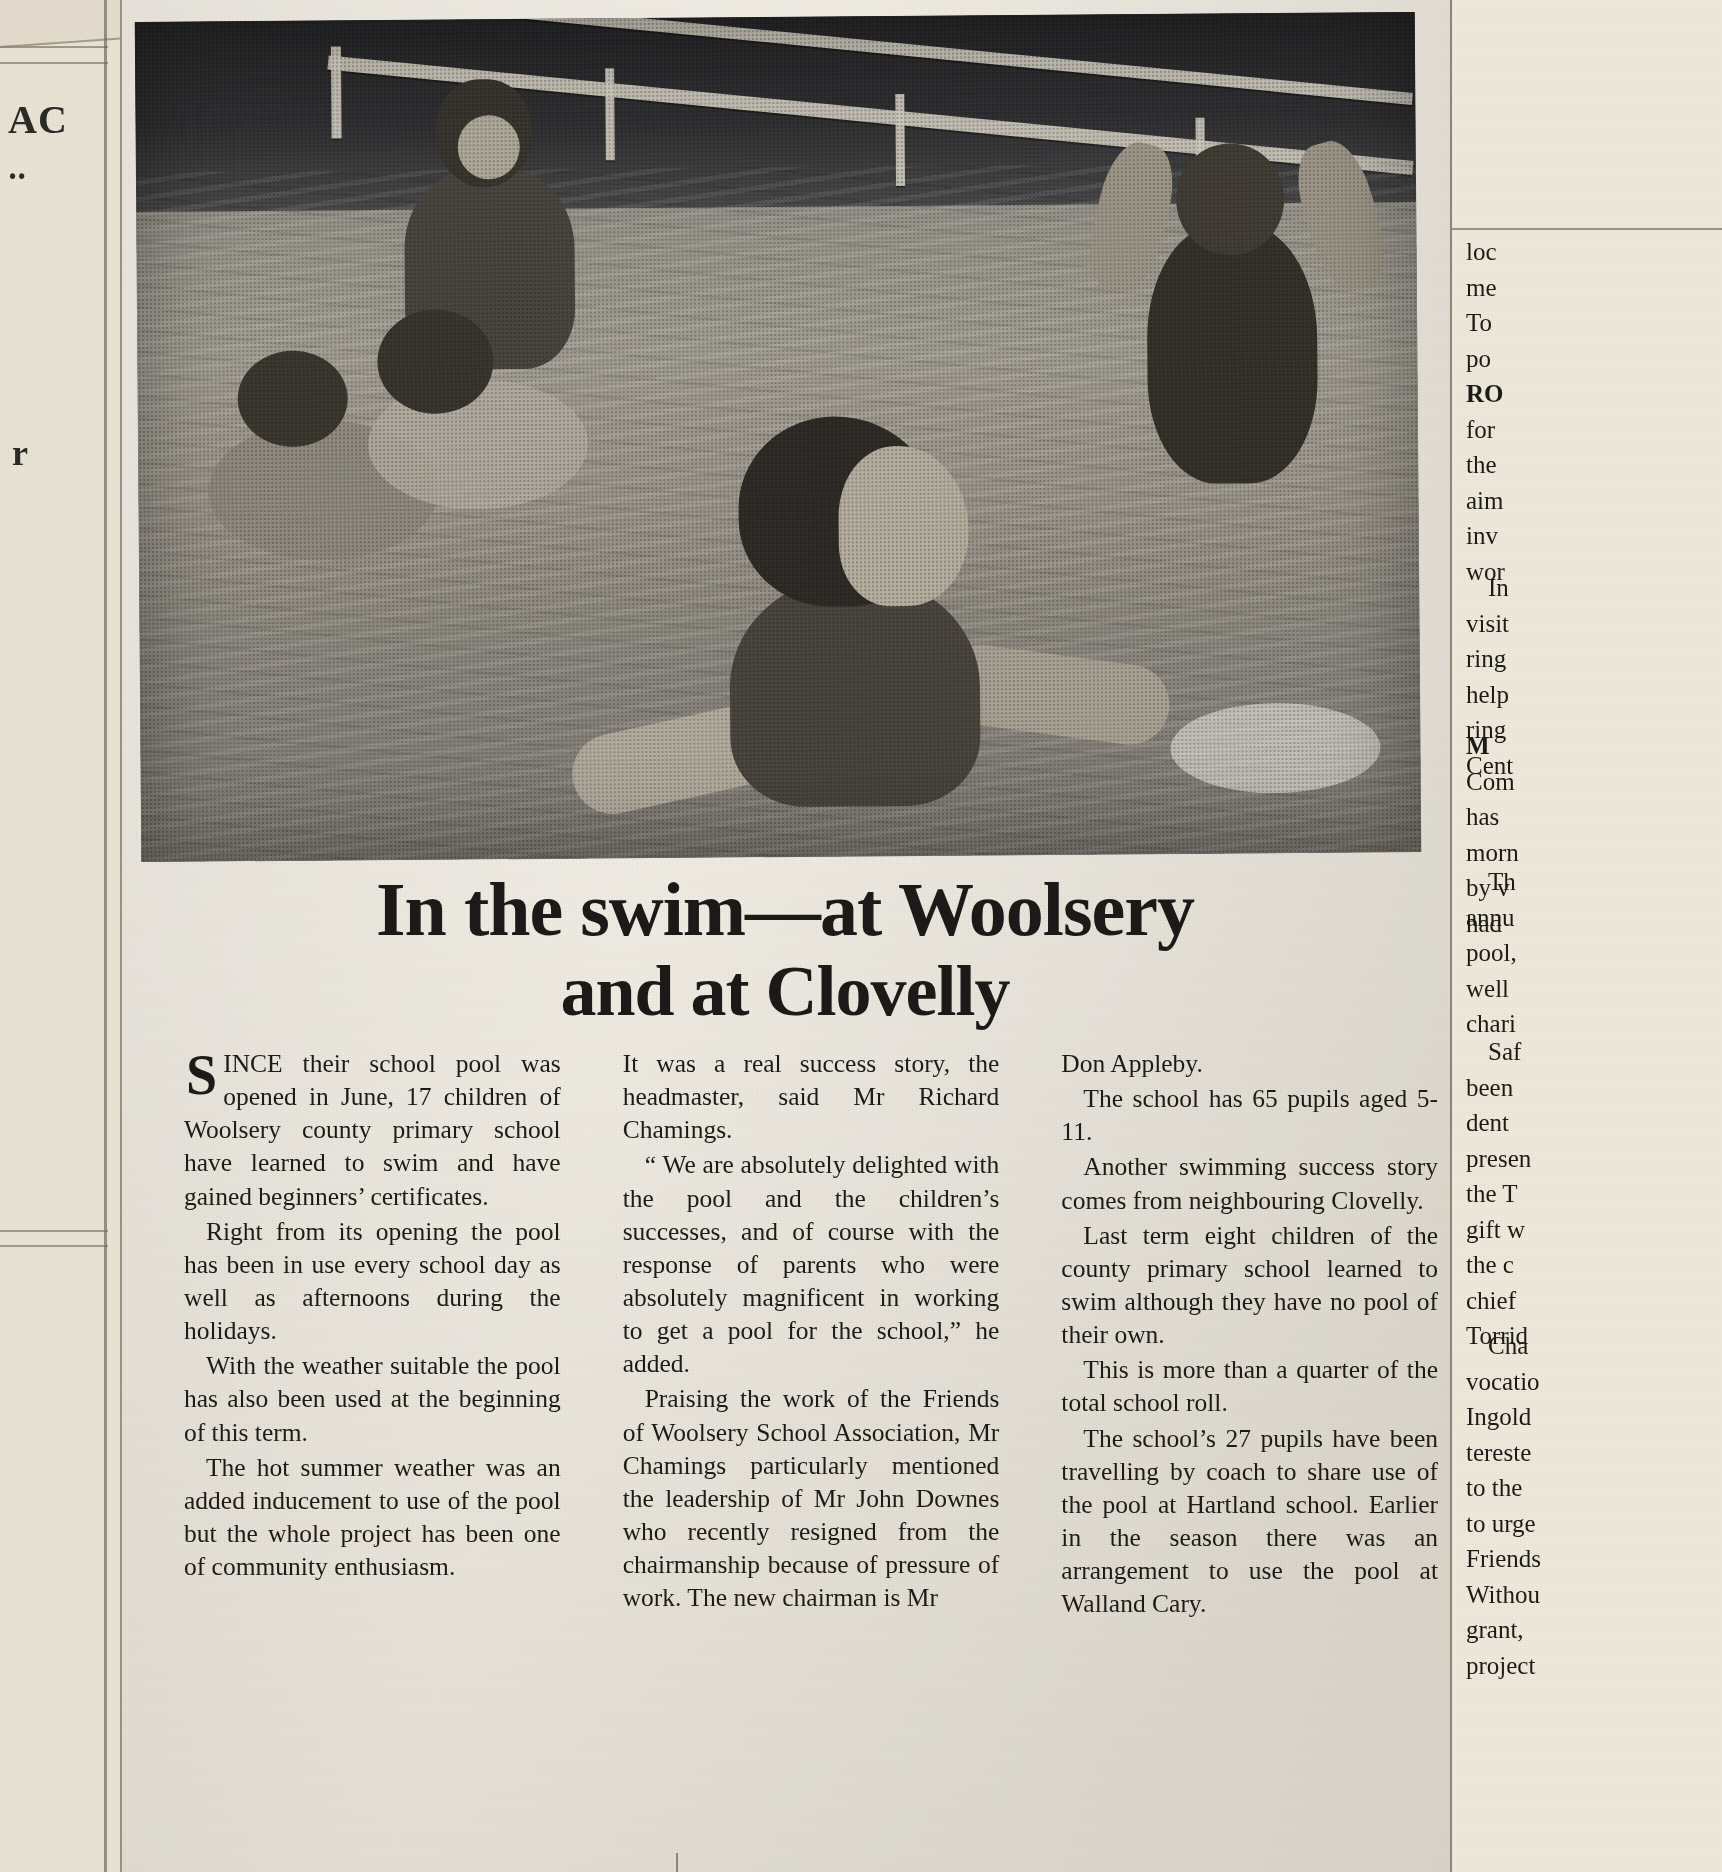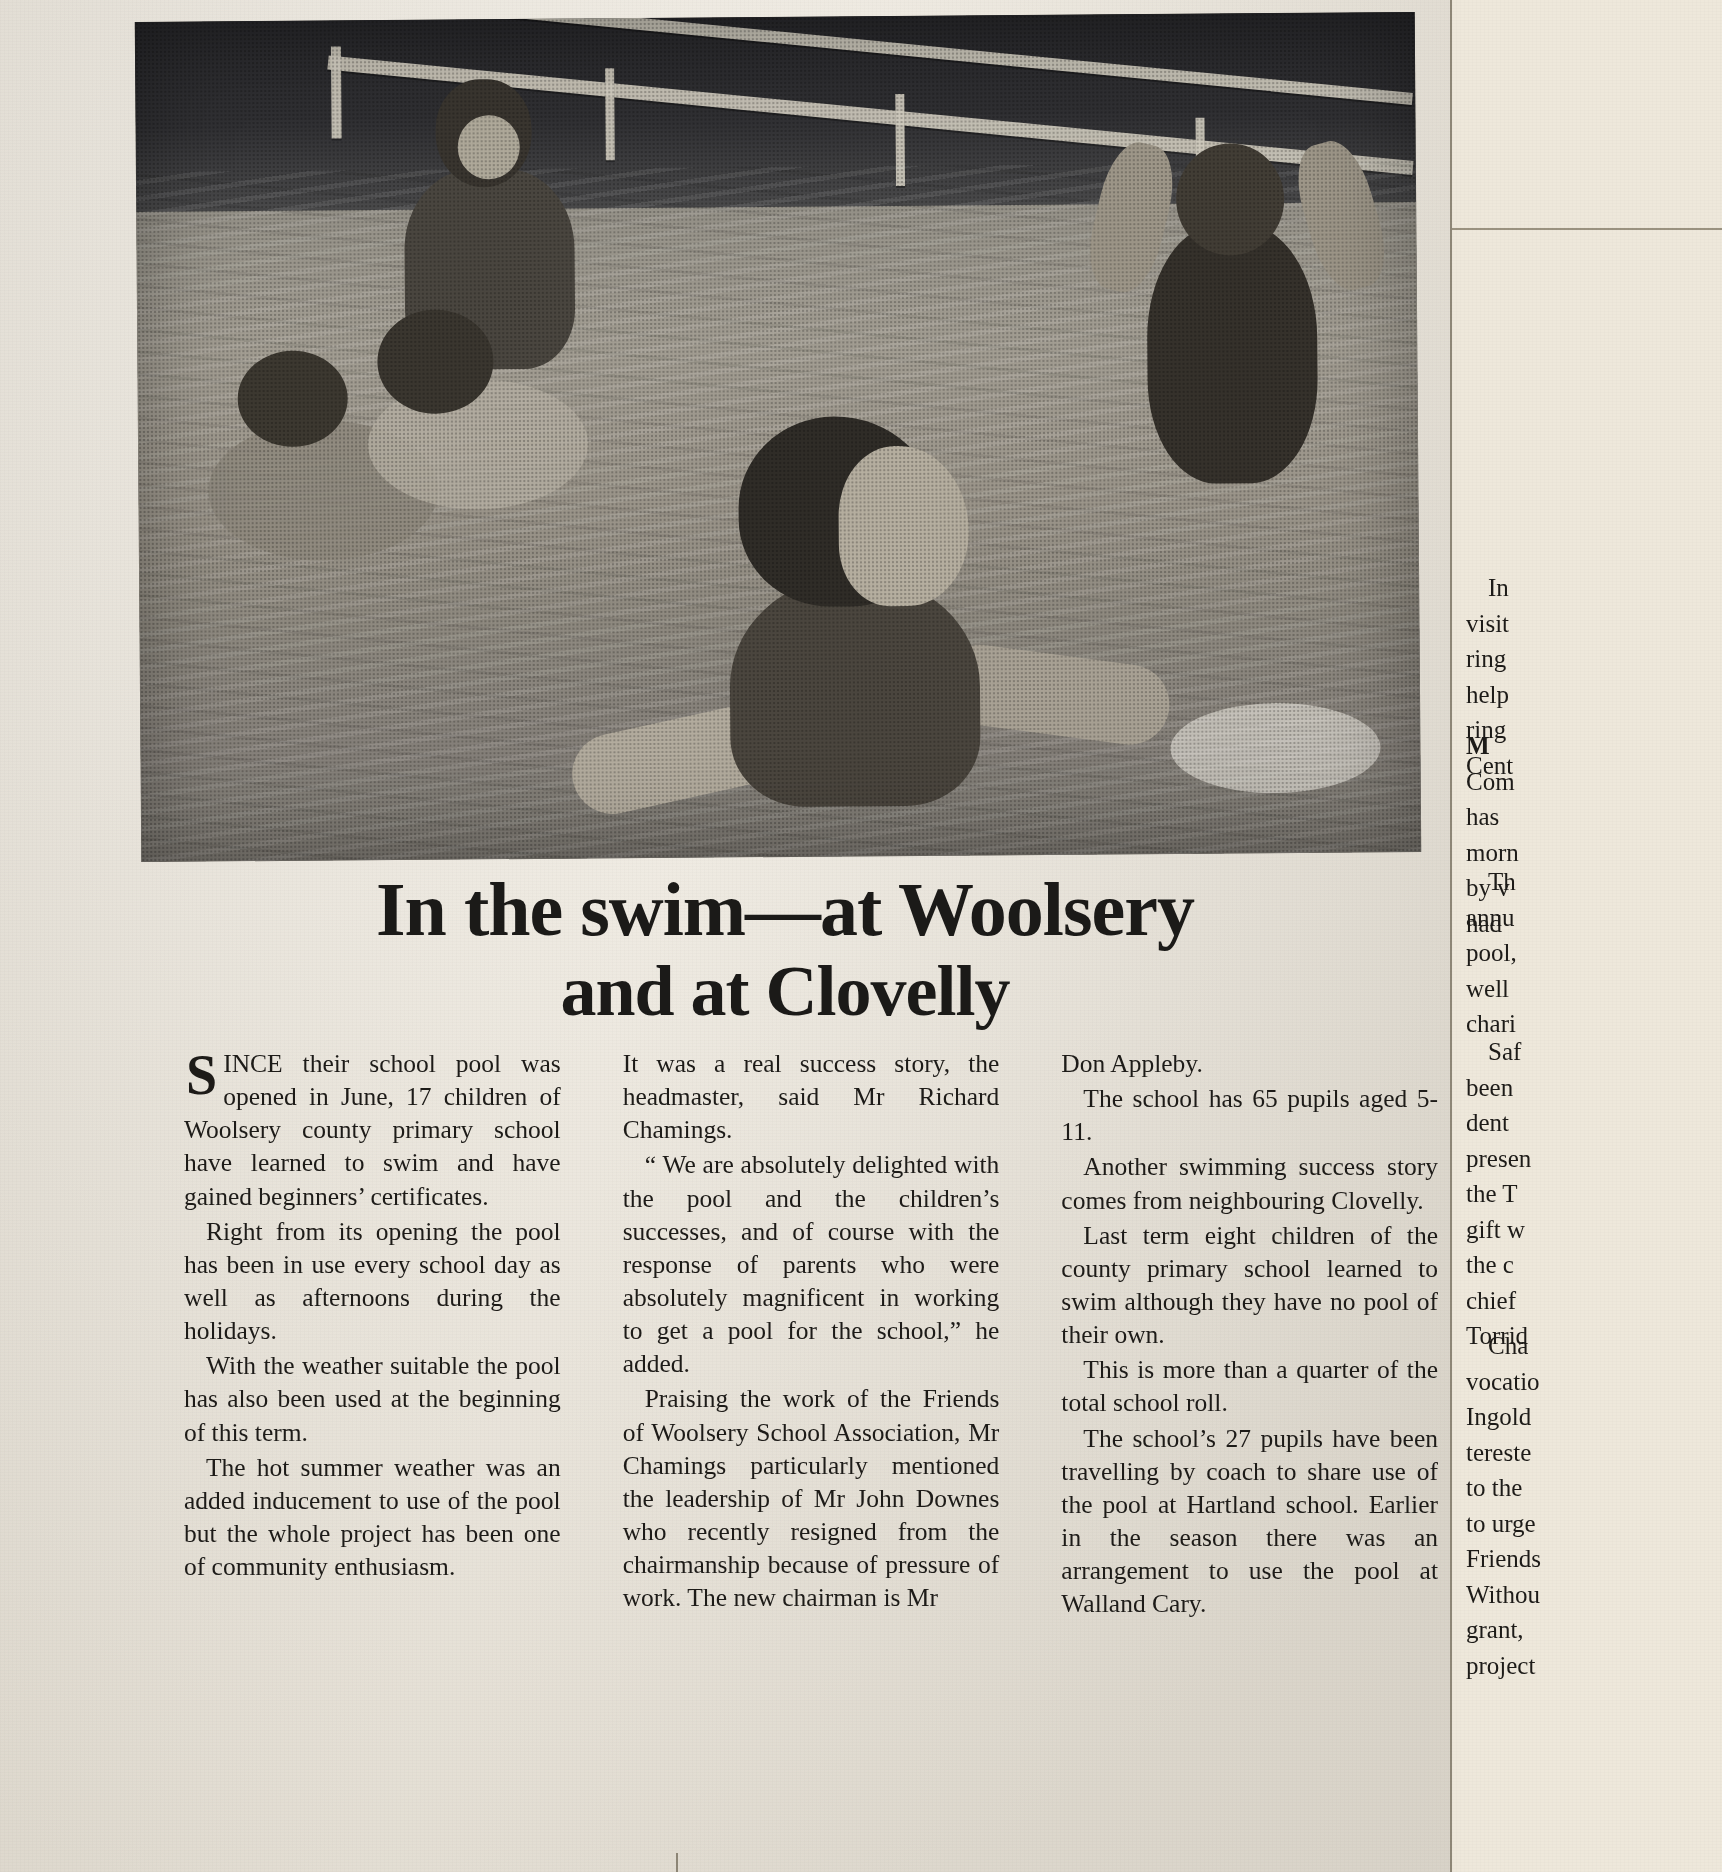--- a/index.html
+++ b/index.html
@@ -243,20 +243,32 @@
     position: absolute;
     left: 556px; bottom: 0; width: 2px; height: 28px;
     background: #8e8777;
   }
 </style>
 </head>
 <body>
 
 <div class="page">
 
+  <div class="left-scrap">
+    <div class="topcurl"></div>
+    <div class="hline hl1"></div>
+    <div class="hline hl2"></div>
+    <div class="frag frag-ac">AC</div>
+    <div class="frag frag-dots">‥</div>
+    <div class="frag-bar"></div>
+    <div class="frag frag-r">r</div>
+    <div class="hline hl3"></div>
+    <div class="hline hl4"></div>
+    <div class="rule-v"></div>
+  </div>
 
   <div class="article">
 
     <div class="photo">
       <div class="photo-inner">
         <div class="pool-dark"></div>
         <div class="rail rail-a"></div>
         <div class="rail rail-b"></div>
         <div class="rail rail-c"></div>
         <div class="rail rail-d"></div>
@@ -320,20 +332,32 @@
       </div>
 
     </div>
 
     <div class="bottom-tick"></div>
   </div>
 
   <div class="right-col">
     <div class="rule-top"></div>
 
+    <div class="rc-text blk1">
+      <p>loc</p>
+      <p>me</p>
+      <p>To</p>
+      <p>po</p>
+      <p class="rc-b">RO</p>
+      <p>for</p>
+      <p>the</p>
+      <p>aim</p>
+      <p>inv</p>
+      <p>wor</p>
+    </div>
 
     <div class="rc-text blk2">
       <p style="text-indent:22px">In</p>
       <p>visit</p>
       <p>ring</p>
       <p>help</p>
       <p>ring</p>
       <p>Cent</p>
     </div>
 

